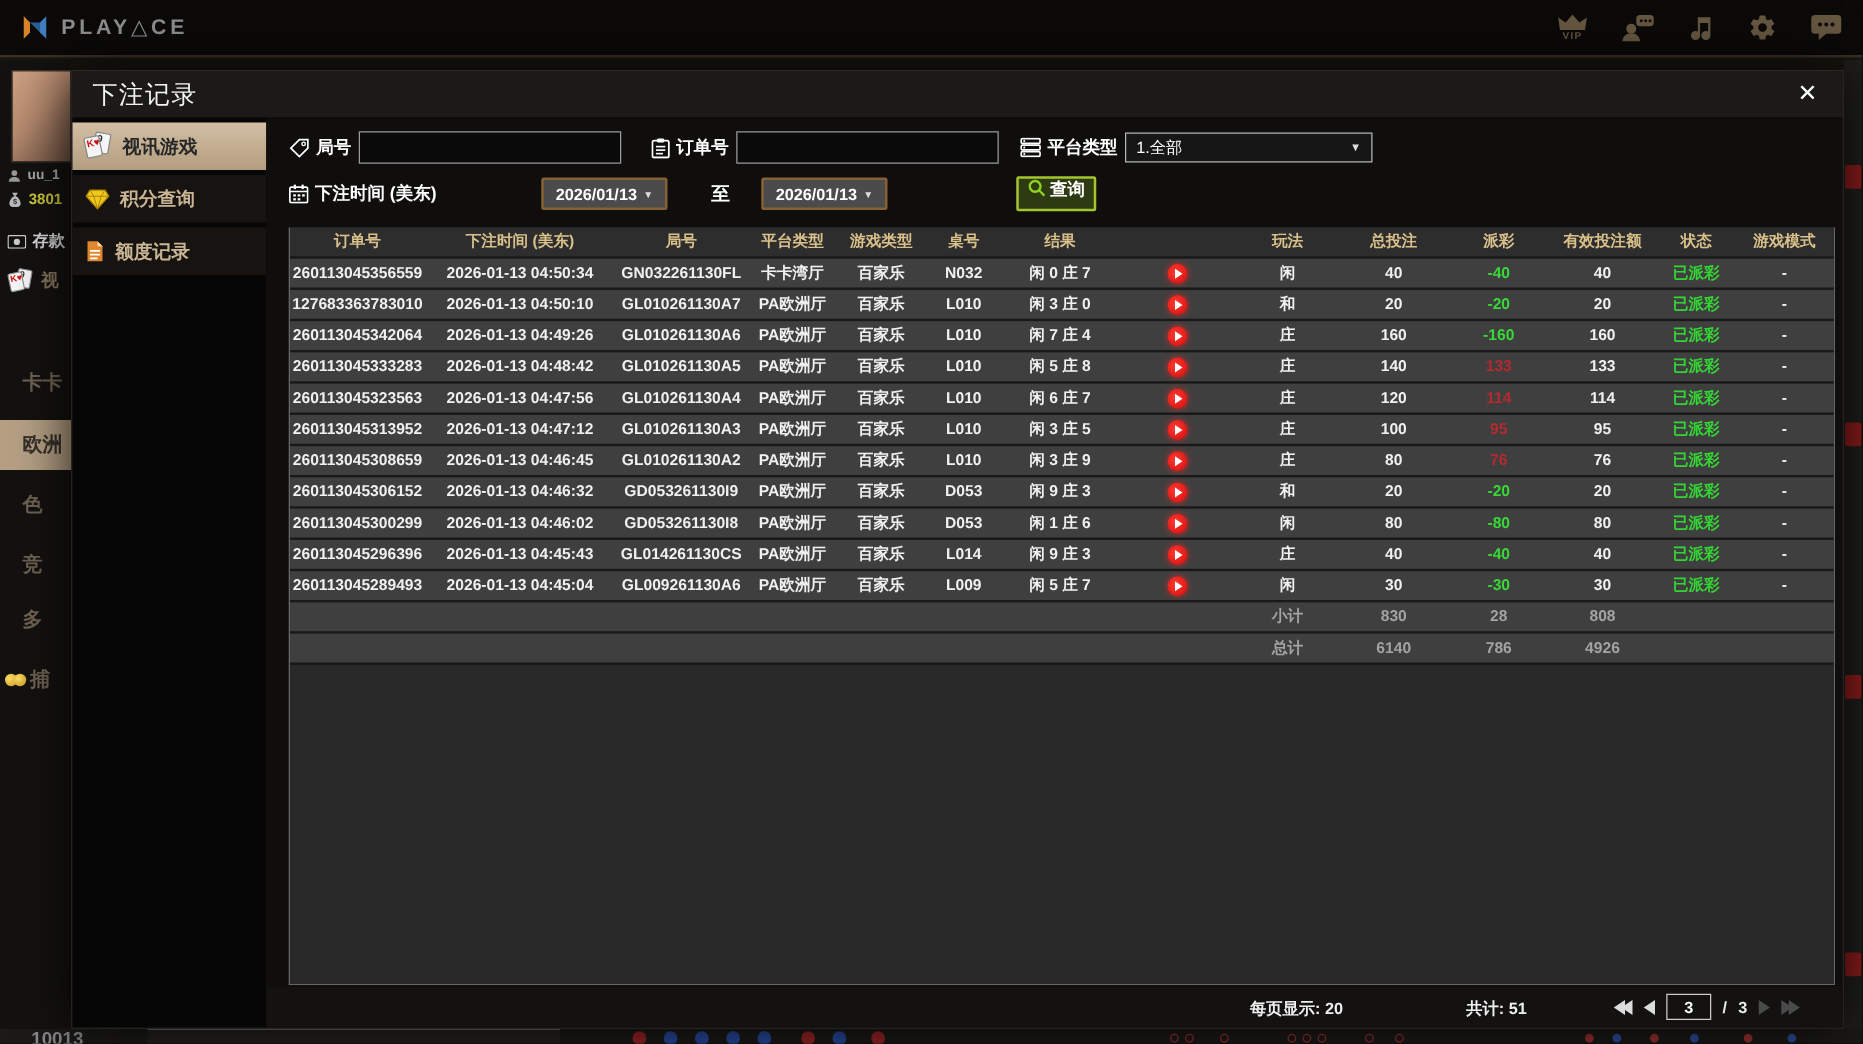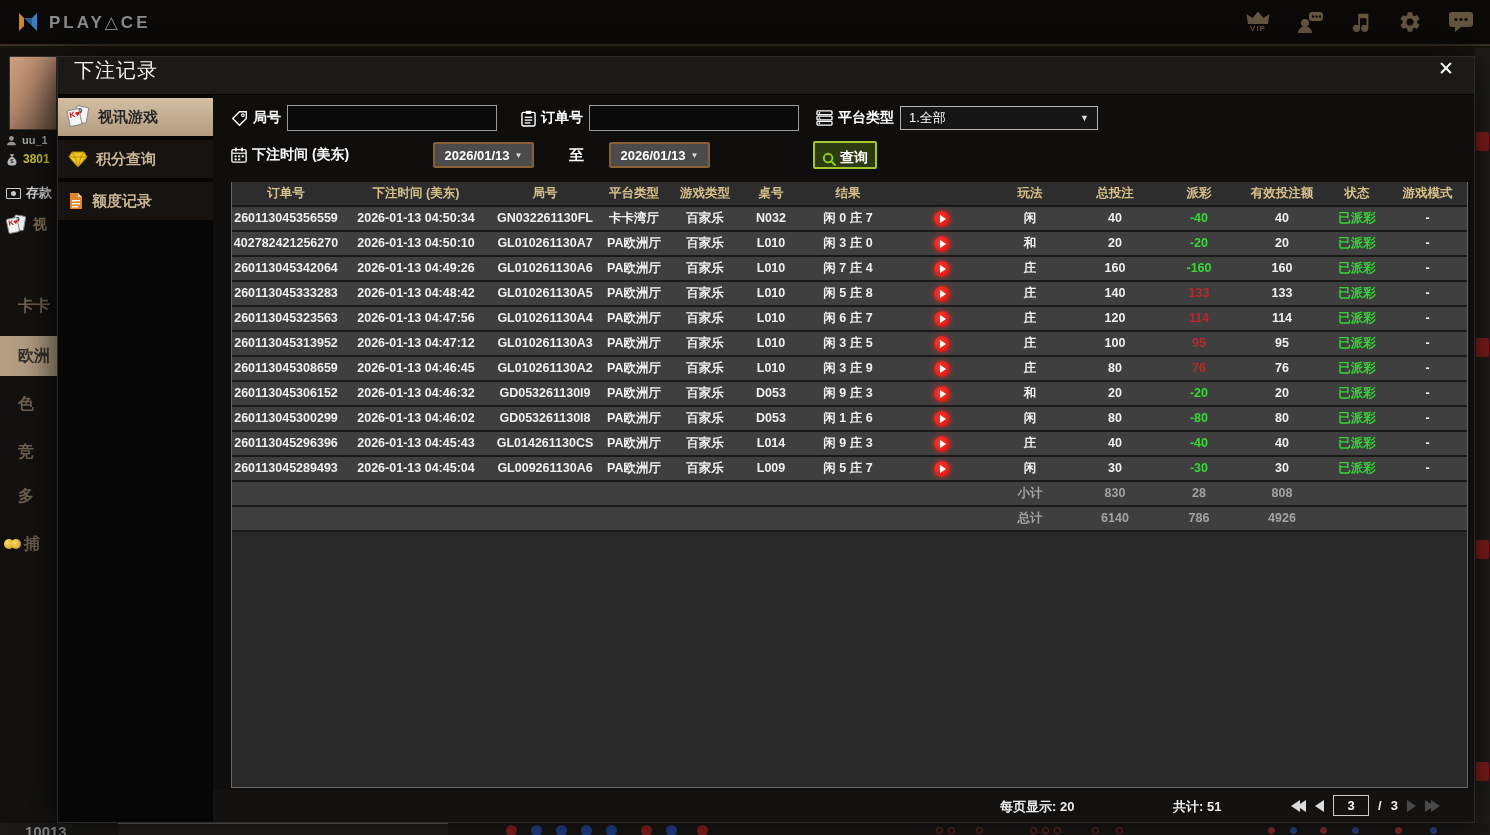--- a/index.html
+++ b/index.html
@@ -40,21 +40,21 @@
   .grayblock { position:absolute; left:118px; top:0; width:330px; height:12px; background:#232220; border-top:1px solid #6e6e6e; }
   .bdot { position:absolute; top:2px; width:11px; height:11px; border-radius:50%; display:inline-block; }
   .bdot.red { background:#9a2424; } .bdot.blue { background:#274a9e; }
   .sdot { position:absolute; top:4px; width:7px; height:7px; border-radius:50%; border:1.5px solid #a03030; display:inline-block; }
   .sdot.fill { background:#a03030; } .sdot.bluef { border-color:#2d4fa0; background:#2d4fa0; }
 
   
   .modal { position:absolute; left:57px; top:56px; width:1418px; height:767px; background:#121110;
     border:1px solid #2c2a27; box-shadow:0 0 40px rgba(0,0,0,.85); z-index:10; }
   .modal-titlebar { position:absolute; top:0; left:0; width:100%; height:38px; background:#1c1a17;
-    border-bottom:1px solid #050505; display:flex; align-items:flex-start; justify-content:space-between; padding:0 16px;gap:32px; }
+    border-bottom:1px solid #050505; display:flex; align-items:center; justify-content:space-between; padding:0 16px;gap:32px; }
   .modal-title { color:#f2f2f2; font-size:20px; font-weight:500; letter-spacing:1px; }
   .modal-close { color:#fff; font-size:19px; font-weight:700; cursor:pointer; padding:0 4px; }
 
   .sidebar { position:absolute; left:0; top:38px; width:155px; bottom:0; background:#070606; }
   .side-tab { position:relative; height:38px; margin-bottom:4px; display:flex; align-items:center; gap:8px;
     padding-left:10px; background:#161310; color:#c9b593; font-size:15px; font-weight:700; cursor:pointer; }
   .side-tab:first-child { margin-top:3px; }
   .side-tab.active { background:linear-gradient(180deg,#d2bfa4,#b49d7f); color:#272727; }
   .side-tab.active::after { content:""; position:absolute; right:-13px; top:6px; width:0; height:0;
     border-top:13px solid transparent; border-bottom:13px solid transparent; border-left:13px solid #bda induced; }
@@ -74,21 +74,21 @@
   .f-label { color:#fff; font-size:14px; font-weight:700; white-space:nowrap; display:flex; align-items:center; gap:5px; }
   .f-input { width:210px; height:26px; background:#0a0a0a; border:1px solid #9a9a9a; color:#eee; font-size:13px; padding:0 6px; }
   .f-select { width:198px; height:24px; background:#161616; border:1px solid #b3b3b3; color:#fff; font-size:13px;
     display:flex; align-items:center; justify-content:space-between; padding:0 8px; cursor:pointer; }
   .sel-arrow { font-size:9px; color:#ddd; }
   .date-btn { width:101px; height:26px; background:#4b4b4b; border:2px solid #876134; border-radius:2px;
     color:#fff; font-size:13px; font-weight:700; display:flex; align-items:center; justify-content:center; gap:5px; cursor:pointer; }
   .date-btn .sel-arrow { font-size:8px; }
   .to-label { color:#fff; font-size:15px; font-weight:700; }
   .search-btn { width:64px; height:28px; background:#2e3a12; border:2px solid #a3c52f; border-radius:2px;
-    color:#fff; font-size:14px; font-weight:700; display:flex; align-items:flex-end; justify-content:center; gap:3px; cursor:pointer; }
+    color:#fff; font-size:14px; font-weight:700; display:flex; align-items:flex-start; justify-content:center; gap:3px; cursor:pointer; }
 
   
   .table-wrap { position:absolute; left:18px; top:87px; width:1237px; height:606px;
     border:1px solid #666; border-top:none; background:#282828; display:flex; flex-direction:column; }
   .trow { display:grid; grid-template-columns:108px 152px 106px 72px 70px 62px 92px 96px 80px 90px 78px 88px 62px auto;
     align-items:center; background:#3f3f3f; border-bottom:2px solid #191919; flex:0 0 auto; }
   .trow.header { background:#2d2d2d; }
   .tc { text-align:center; font-size:12.5px; font-weight:700; color:#f0f0f0; line-height:23px; height:23px; white-space:nowrap; overflow:hidden; }
   .header .tc { color:#d9c08a; }
   .tc.pos { color:#b5292f; } .tc.neg { color:#38d838; } .tc.status-green { color:#35d435; }
@@ -405,21 +405,21 @@
                   <span class="play-tri"></span>
                 </span></div>
               <div class="tc">闲</div>
               <div class="tc">40</div>
               <div class="tc neg">-40</div>
               <div class="tc">40</div>
               <div class="tc status-green">已派彩</div>
               <div class="tc">-</div>
             </div>
             <div class="trow">
-              <div class="tc">402782421256270</div>
+              <div class="tc">127683363783010</div>
               <div class="tc">2026-01-13 04:50:10</div>
               <div class="tc">GL010261130A7</div>
               <div class="tc">PA欧洲厅</div>
               <div class="tc">百家乐</div>
               <div class="tc">L010</div>
               <div class="tc">闲 3 庄 0</div>
               <div class="tc"><span class="play-btn">
                   <span class="play-tri"></span>
                 </span></div>
               <div class="tc">和</div>

